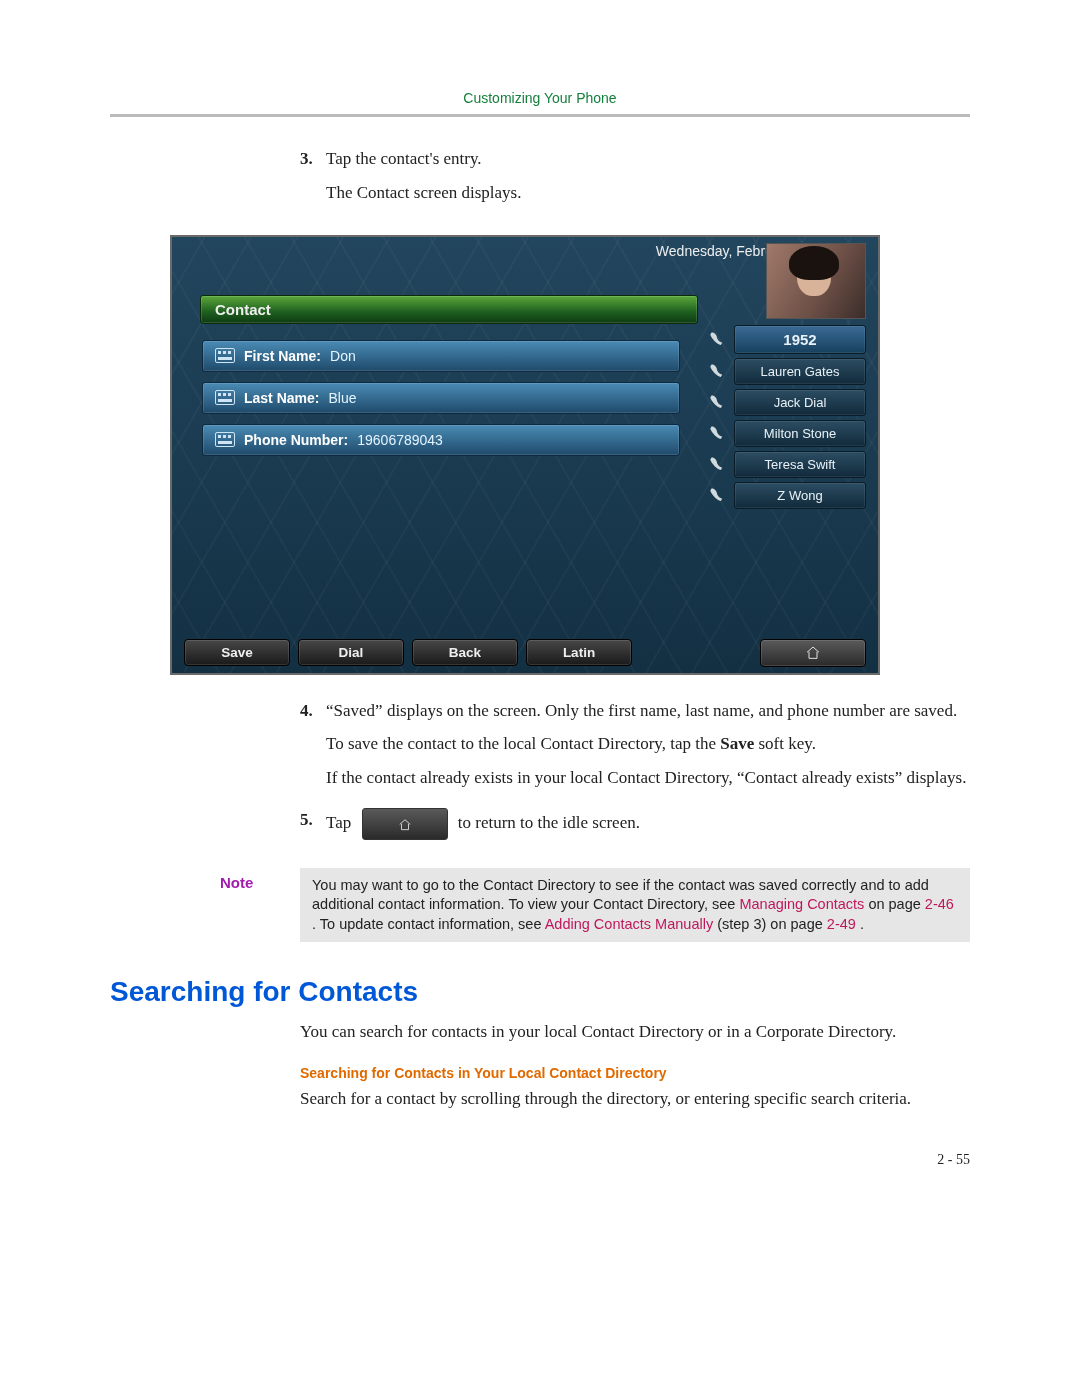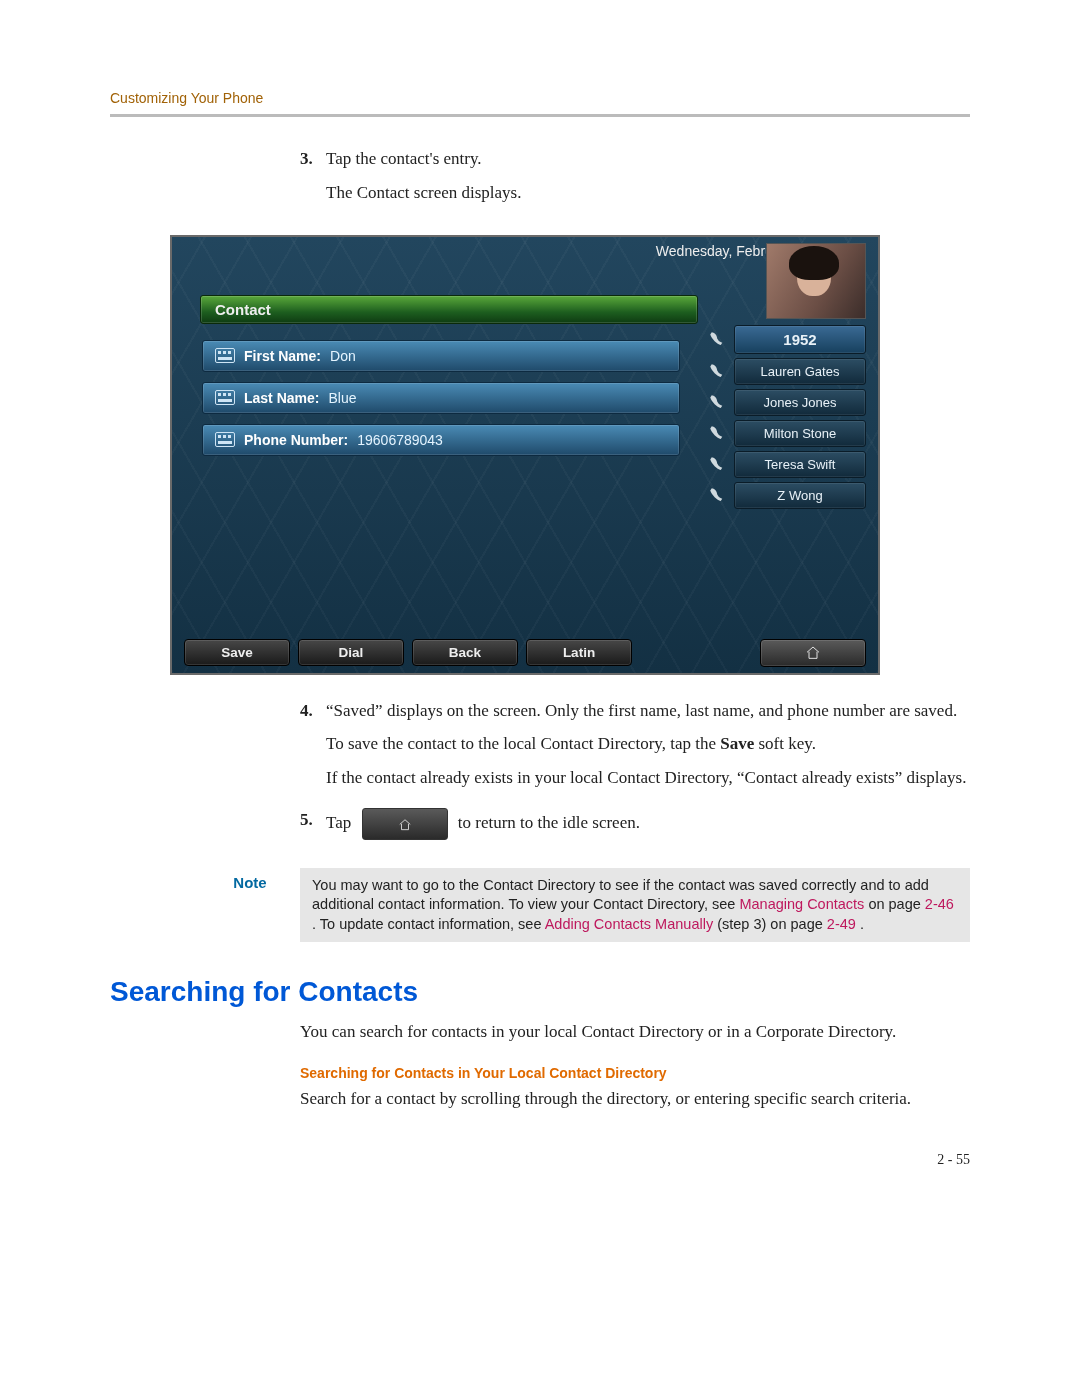--- a/index.html
+++ b/index.html
@@ -7,24 +7,24 @@
     padding: 0;
     font-family: "Book Antiqua", Palatino, Georgia, serif;
     color: #222;
     background: #fff;
     width: 1080px;
   }
   .page {
     padding: 90px 110px 40px 110px;
   }
   .header-label {
-    text-align: left;
+    text-align: center;
     font-family: "Gill Sans", "Segoe UI", sans-serif;
     font-size: 14px;
-    color: #a16207;
+    color: #15803d;
     padding-bottom: 8px;
   }
   .header-rule {
     border: none;
     border-top: 3px solid #bbb;
     margin: 0 0 30px 0;
   }
   .body-col {
     margin-left: 190px;
   }
@@ -193,21 +193,21 @@
     border-radius:3px;
     text-align:center;
   }
   .inline-home svg{ width:16px; height:14px; fill:none; stroke:#eee; stroke-width:1.4; vertical-align:middle; }
 
   
   .note-row {
     display:flex; gap:20px; margin:18px 0 34px -80px;
   }
   .note-label {
-    width:60px; text-align:center; color:#0369a1; font-weight:bold;
+    width:60px; text-align:left; color:#a21caf; font-weight:bold;
     font-family:"Gill Sans","Segoe UI",sans-serif; font-size:15px;
     padding-top:6px;
   }
   .note-box {
     flex:1; background:#e6e6e6; padding:8px 12px;
     font-family: Arial, sans-serif; font-size:14.5px; line-height:1.35;
   }
   .note-box a { color:#be185d; text-decoration:none; }
 
   h2.section-h {
@@ -290,21 +290,21 @@
           <div class="sd-row">
             <span class="sd-icon"><svg viewBox="0 0 24 24">
                   <path d="M5 3c3 0 7 4 7 7 0 2 3 6 7 7l-2 3c-5-1-12-8-14-14z"></path>
                 </svg></span>
             <span class="sd-btn">Lauren Gates</span>
           </div>
           <div class="sd-row">
             <span class="sd-icon"><svg viewBox="0 0 24 24">
                   <path d="M5 3c3 0 7 4 7 7 0 2 3 6 7 7l-2 3c-5-1-12-8-14-14z"></path>
                 </svg></span>
-            <span class="sd-btn">Jones Jones</span>
+            <span class="sd-btn">Jack Dial</span>
           </div>
           <div class="sd-row">
             <span class="sd-icon"><svg viewBox="0 0 24 24">
                   <path d="M5 3c3 0 7 4 7 7 0 2 3 6 7 7l-2 3c-5-1-12-8-14-14z"></path>
                 </svg></span>
             <span class="sd-btn">Milton Stone</span>
           </div>
           <div class="sd-row">
             <span class="sd-icon"><svg viewBox="0 0 24 24">
                   <path d="M5 3c3 0 7 4 7 7 0 2 3 6 7 7l-2 3c-5-1-12-8-14-14z"></path>

